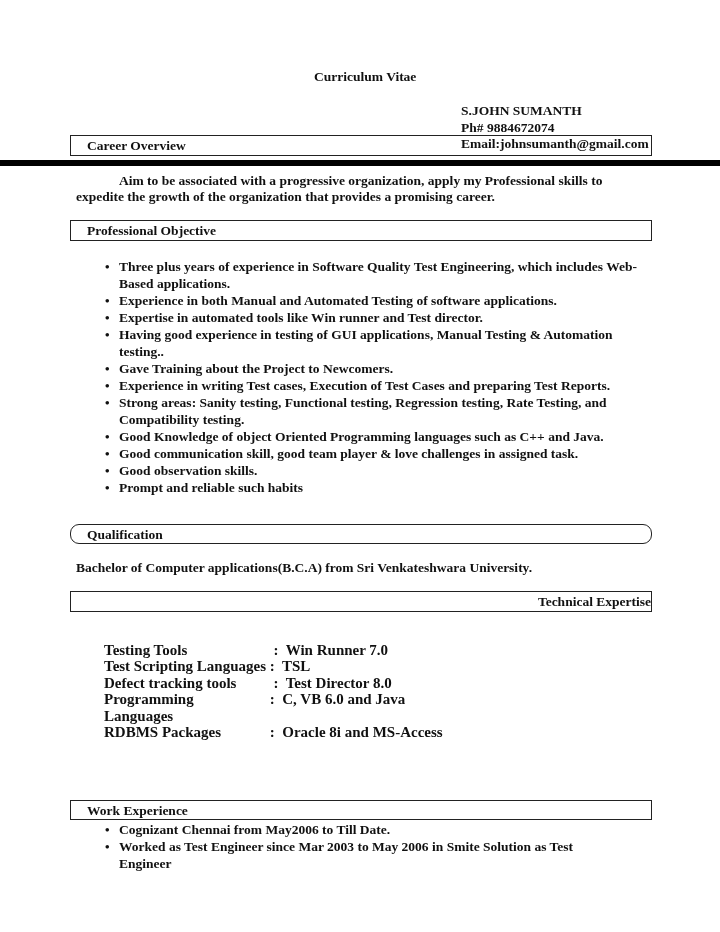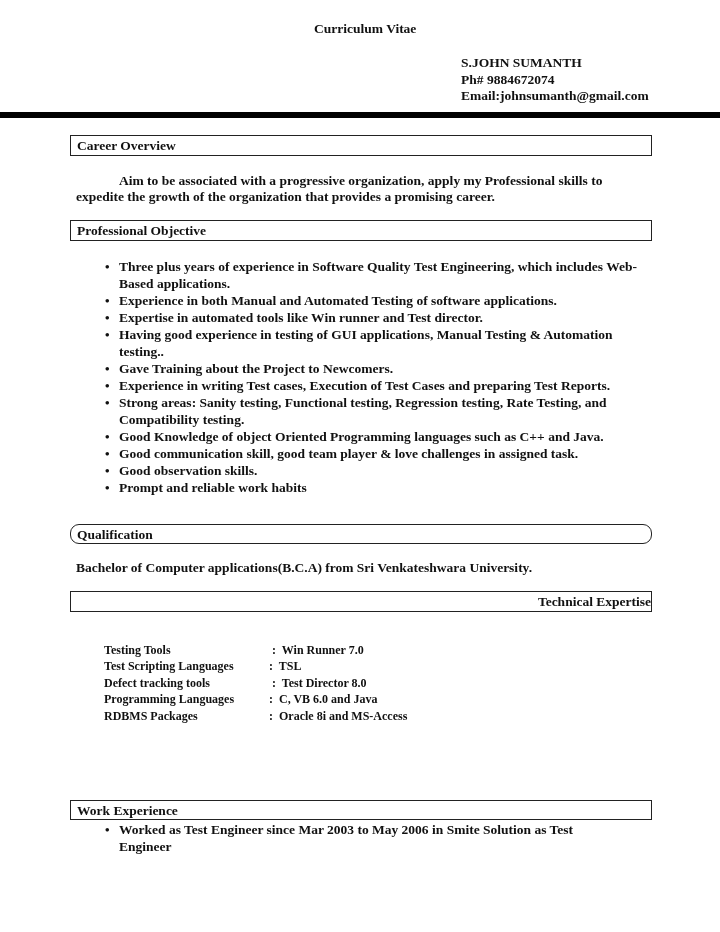--- a/index.html
+++ b/index.html
@@ -1,27 +1,27 @@
 <!DOCTYPE html>
 <html><head>
 <meta charset="utf-8">
 <style>
   * { margin: 0; padding: 0; box-sizing: border-box; }
   html, body { width: 720px; height: 932px; background: #ffffff; overflow: hidden; }
   body { position: relative; font-family: "Liberation Serif", "DejaVu Serif", serif; color: #111; font-size: 13.5px; font-weight: bold; }
-  .abs { position: absolute; }
+  .abs { position: absolute; margin-top: 48px; }
   .title { left: 314px; top: 21px; font-size: 13.5px; }
   .contact { left: 461px; top: 55px; line-height: 16.5px; font-size: 13.5px; }
   .rule { left: 0; top: 112px; width: 720px; height: 6px; background: #000; }
-  .sec-box { position: absolute; left: 70px; width: 582px; height: 21px; border: 1.5px solid #222; padding: 1px 0 0 6px; font-size: 13.5px; line-height: 17px; }
+  .sec-box { position: absolute; left: 70px; width: 582px; height: 21px; border: 1.5px solid #222; padding: 1px 0 0 16px; font-size: 13.5px; line-height: 17px; }
   .para { position: absolute; font-size: 13.5px; line-height: 16.5px; }
   ul.bullets { position: absolute; list-style: none; font-size: 13.5px; line-height: 17px; }
   ul.bullets li { position: relative; padding-left: 14px; }
   ul.bullets li::before { content: "\2022"; position: absolute; left: 0; top: 0; font-size: 13px; }
-  .tech { position: absolute; left: 104px; top: 642px; font-size: 12px; line-height: 16.4px; }
+  .tech { position: absolute; left: 104px; top: 642px; font-size: 15px; line-height: 16.4px; }
   .tech-row { display: flex; }
   .tech-k { width: 162px; }
   .tech-v { white-space: pre; }
 </style>
 </head>
 <body>
 
 <div class="abs title">Curriculum Vitae</div>
 
 <div class="abs contact">
@@ -41,21 +41,21 @@
   <li>Three plus years of experience in Software Quality Test Engineering, which includes Web-Based applications.</li>
   <li>Experience in both Manual and Automated Testing of software applications.</li>
   <li>Expertise in automated tools like Win runner and Test director.</li>
   <li>Having good experience in testing of GUI applications, Manual Testing &amp; Automation testing..</li>
   <li>Gave Training about the Project to Newcomers.</li>
   <li>Experience in writing Test cases, Execution of Test Cases and preparing Test Reports.</li>
   <li>Strong areas: Sanity testing, Functional testing, Regression testing, Rate Testing, and Compatibility testing.</li>
   <li>Good Knowledge of object Oriented Programming languages such as C++ and Java.</li>
   <li>Good communication skill, good team player &amp; love challenges in assigned task.</li>
   <li>Good observation skills.</li>
-  <li>Prompt and reliable work habits</li>
+  <li>Prompt and reliable such habits</li>
 </ul>
 
 <div class="sec-box" style="top:524px; height:20px;border-radius:9px;">Qualification</div>
 <div class="para" style="left:76px; top:560px;">Bachelor of Computer applications(B.C.A)  from Sri Venkateshwara University.</div>
 
 <div class="sec-box" style="top:591px;text-align:right;">Technical Expertise</div>
 <div class="tech">
   <div class="tech-row">
     <span class="tech-k">Testing Tools</span>
     <span class="tech-v">  :  Win Runner 7.0</span>
@@ -73,14 +73,15 @@
     <span class="tech-v"> :  C, VB 6.0 and Java</span>
   </div>
   <div class="tech-row">
     <span class="tech-k">RDBMS Packages</span>
     <span class="tech-v"> :  Oracle 8i and MS-Access</span>
   </div>
 </div>
 
 <div class="sec-box" style="top:800px; height:20px;">Work Experience</div>
 <ul class="bullets" style="left:105px; top:821px; width:510px;">
+  <li>Cognizant Chennai from May2006 to Till Date.</li>
   <li>Worked as Test Engineer since Mar 2003 to May 2006 in Smite Solution as Test Engineer</li>
 </ul>
 
 </body></html>

